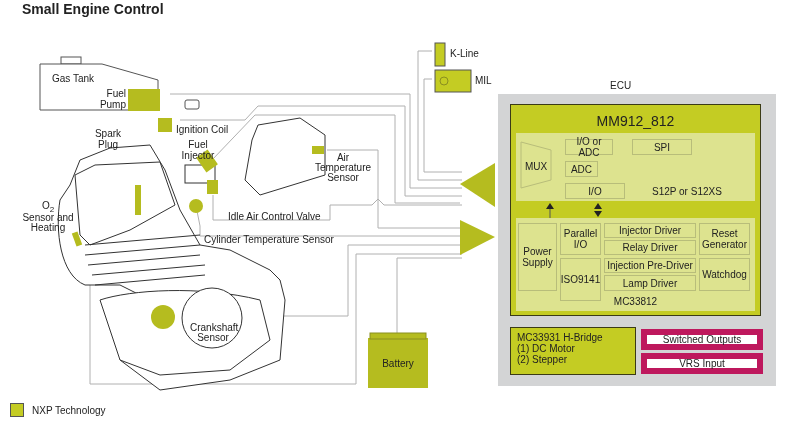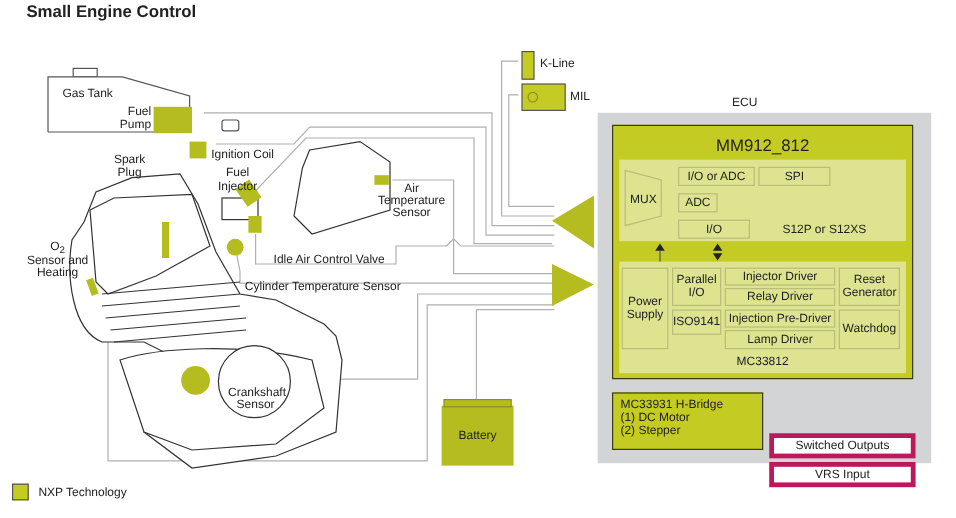--- a/index.html
+++ b/index.html
@@ -13,22 +13,22 @@
   .ecu-outer { left: 498px; top: 94px; width: 278px; height: 292px; background: #d3d4d5; }
   .ecu-label { left: 610px; top: 80px; font-size: 10px; }
   .mm912 { left: 510px; top: 104px; width: 251px; height: 212px; background: #c4cc23; border: 1px solid #3b3b16; box-sizing: border-box; }
   .mm912-title { left: 0; right: 0; top: 8px; text-align: center; font-size: 14px; }
   .s12 { left: 5px; top: 28px; width: 239px; height: 68px; background: #dde38f; }
   .mc338 { left: 5px; top: 113px; width: 239px; height: 93px; background: #dde38f; }
   .box { position: absolute; border: 1px solid #b8bd7a; box-sizing: border-box; font-size: 10px; line-height: 11px;
          display: flex; align-items: center; justify-content: center; text-align: center; background: #dde38f; }
   .hbridge { left: 510px; top: 327px; width: 126px; height: 48px; background: #c4cc23; border: 1px solid #3b3b16; box-sizing: border-box;
              font-size: 10px; line-height: 11px; padding: 4px 0 0 6px; }
-  .wbox { position: absolute; background: #fff; border: 4px solid #be185d; box-sizing: border-box; font-size: 10px;
-          display: flex; align-items: center; justify-content: center; margin-top: 32px; }
+  .wbox { position: absolute; background: #fff; border: 6px solid #be185d; box-sizing: border-box; font-size: 10px;
+          display: flex; align-items: center; justify-content: center; }
   .legend-swatch { left: 10px; top: 403px; width: 14px; height: 14px; background: #c4cc23; border: 1px solid #555; box-sizing: border-box; }
   .legend-text { left: 32px; top: 405px; font-size: 10px; }
 </style>
 </head>
 <body>
 
 <div class="abs title">Small Engine Control</div>
 
 <svg class="diagram" width="797" height="432" viewBox="0 0 797 432">
   <g fill="none" stroke="#b0b0b0" stroke-width="1">
@@ -118,42 +118,42 @@
 
 <div class="abs lbl ecu-label">ECU</div>
 <div class="abs ecu-outer"></div>
 <div class="abs mm912">
   <div class="abs mm912-title">MM912_812</div>
   <div class="abs s12">
     <svg class="abs" style="left:4px;top:8px;" width="32" height="48">
       <polygon points="1,1 31,9 31,39 1,47" fill="none" stroke="#b8bd7a"></polygon>
     </svg>
     <div class="abs lbl" style="left:9px;top:28px;">MUX</div>
-    <div class="box" style="left:49px;top:6px;width:64px;height:16px;">I/O or ADC</div>
+    <div class="box" style="left:49px;top:6px;width:48px;height:16px;">I/O or ADC</div>
     <div class="box" style="left:116px;top:6px;width:60px;height:16px;">SPI</div>
     <div class="box" style="left:49px;top:28px;width:33px;height:16px;">ADC</div>
     <div class="box" style="left:49px;top:50px;width:60px;height:16px;">I/O</div>
     <div class="abs lbl" style="left:136px;top:53px;">S12P or S12XS</div>
   </div>
   <svg class="abs" style="left:34px;top:96px;" width="60" height="18">
     <polygon points="5,2 1,8 9,8" fill="#222"></polygon>
     <line x1="5" y1="8" x2="5" y2="18" stroke="#555"></line>
     <polygon points="53,2 49,8 57,8" fill="#222"></polygon>
     <polygon points="53,16 49,10 57,10" fill="#222"></polygon>
   </svg>
   <div class="abs mc338">
     <div class="box" style="left:2px;top:5px;width:39px;height:68px;flex-direction:column;">
         <span>Power</span>
         <span>Supply</span>
       </div>
     <div class="box" style="left:44px;top:5px;width:41px;height:32px;flex-direction:column;">
         <span>Parallel</span>
         <span>I/O</span>
       </div>
-    <div class="box" style="left:44px;top:40px;width:41px;height:21px;">ISO9141</div>
+    <div class="box" style="left:44px;top:40px;width:41px;height:43px;">ISO9141</div>
     <div class="box" style="left:88px;top:22px;width:92px;height:15px;">Relay Driver</div>
     <div class="box" style="left:88px;top:5px;width:92px;height:15px;">Injector Driver</div>
     <div class="box" style="left:88px;top:40px;width:92px;height:15px;">Injection Pre-Driver</div>
     <div class="box" style="left:88px;top:57px;width:92px;height:16px;">Lamp Driver</div>
     <div class="box" style="left:183px;top:5px;width:51px;height:32px;flex-direction:column;">
         <span>Reset</span>
         <span>Generator</span>
       </div>
     <div class="box" style="left:183px;top:40px;width:51px;height:33px;">Watchdog</div>
     <div class="abs lbl center" style="left:0;right:0;top:78px;">MC33812</div>

